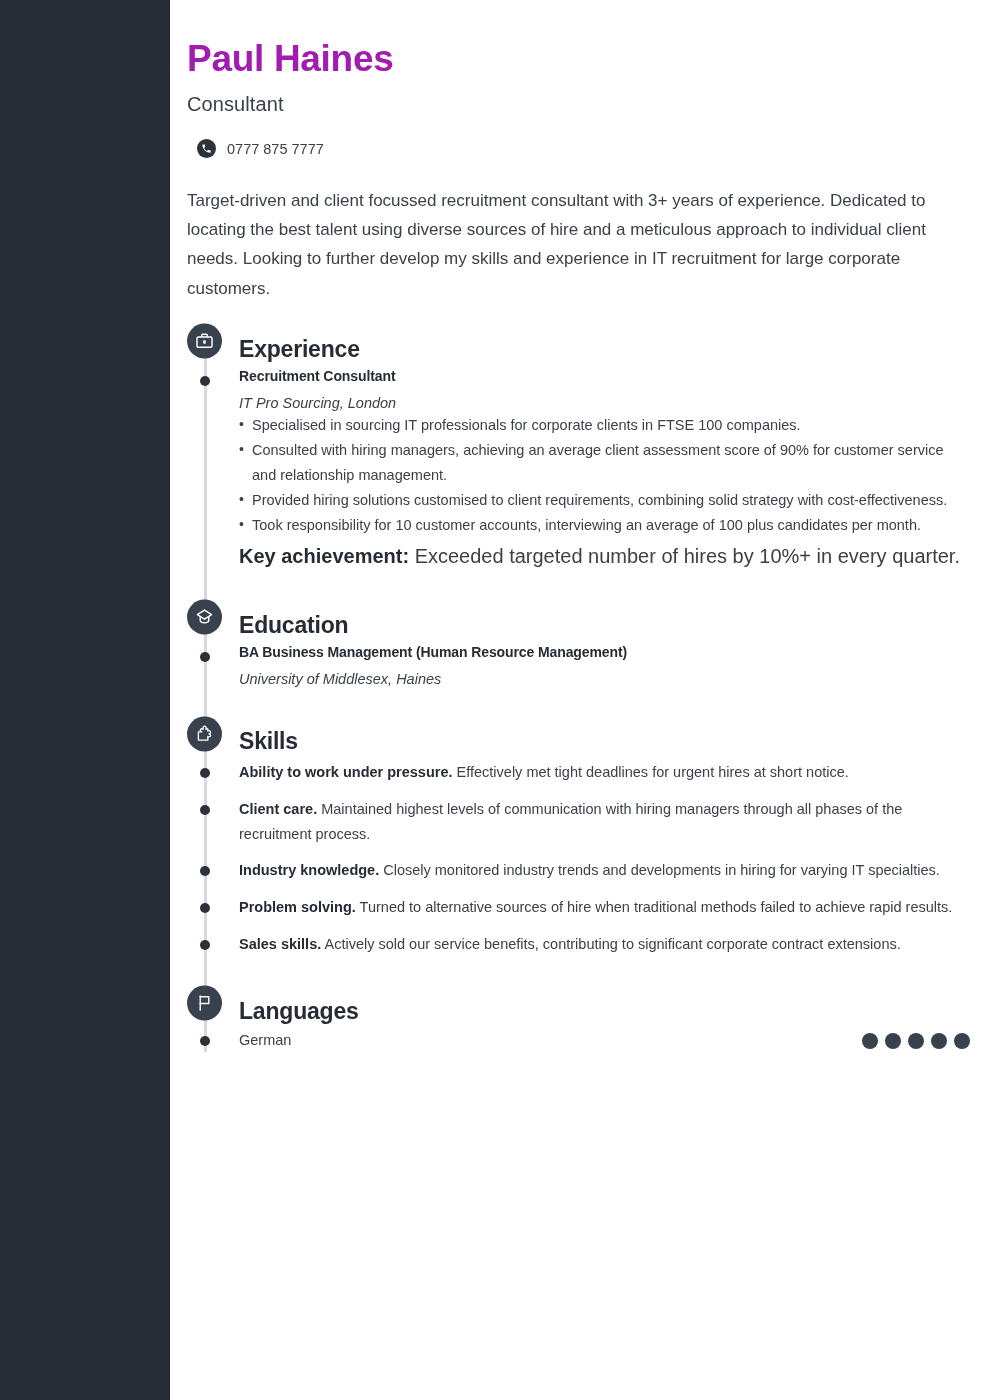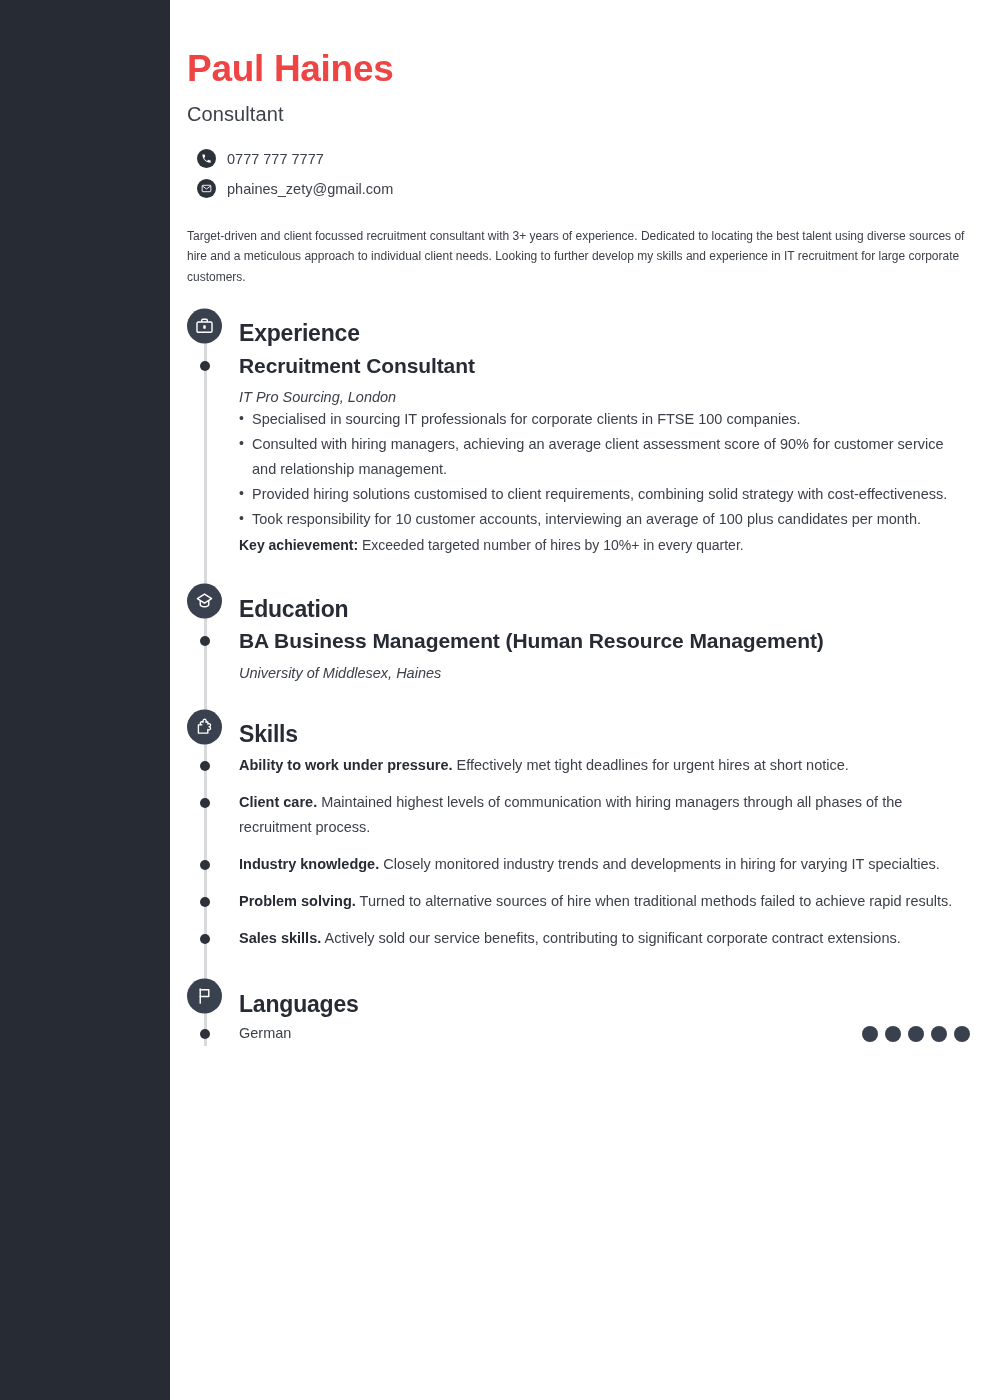--- a/index.html
+++ b/index.html
@@ -49,24 +49,24 @@
     width: 820px;
     height: 1400px;
     background: #ffffff;
     padding: 18px 20px 0 17px;
   }
 
   
   .name {
     font-size: 37px;
     font-weight: bold;
-    color: #ef4444;
+    color: #a21caf;
     letter-spacing: -0.3px;
     line-height: 1.15;
-    margin-top: 30px;
+    margin-top: 20px;
   }
 
   .job-title {
     font-size: 20px;
     color: #3c4149;
     font-weight: normal;
     margin-top: 12px;
     letter-spacing: 0.1px;
   }
 
@@ -96,21 +96,21 @@
 
   .contact-text {
     margin-left: 11px;
     font-size: 14.5px;
     color: #3c4149;
   }
 
   
   .summary {
     margin-top: 22px;
-    font-size: 12px;
+    font-size: 17px;
     line-height: 1.73;
     color: #3c4149;
     max-width: 790px;
   }
 
   
   .timeline {
     position: relative;
     margin-top: 18px;
     padding-left: 52px;
@@ -176,21 +176,21 @@
     left: -39px;
     top: 9px;
     width: 10px;
     height: 10px;
     border-radius: 50%;
     background: #2c313a;
     z-index: 2;
   }
 
   .entry-title {
-    font-size: 21px;
+    font-size: 14px;
     font-weight: bold;
     color: #262b34;
     line-height: 1.35;
     letter-spacing: -0.1px;
   }
 
   .entry-sub {
     font-size: 14.5px;
     font-style: italic;
     color: #3c4149;
@@ -213,21 +213,21 @@
   .bullets li::before {
     content: "•";
     position: absolute;
     left: 0;
     top: -1px;
     color: #3c4149;
     font-size: 14px;
   }
 
   .key-achievement {
-    font-size: 14px;
+    font-size: 20px;
     line-height: 1.72;
     color: #3c4149;
     margin-top: 1px;
   }
 
   .key-achievement b { font-weight: bold; color: #262b34; }
 
   
   .skill-item {
     position: relative;
@@ -303,32 +303,23 @@
     <div class="name">Paul Haines</div>
     <div class="job-title">Consultant</div>
 
     <div class="contacts">
       <div class="contact-row">
         <span class="contact-icon">
           <svg width="11" height="11" viewBox="0 0 24 24" fill="#ffffff">
             <path d="M6.6 10.8c1.4 2.8 3.8 5.1 6.6 6.6l2.2-2.2c.3-.3.7-.4 1-.2 1.2.4 2.4.6 3.7.6.6 0 1 .4 1 1V20c0 .6-.4 1-1 1C10.6 21 3 13.4 3 4c0-.6.4-1 1-1h3.5c.6 0 1 .4 1 1 0 1.3.2 2.5.6 3.7.1.3 0 .7-.2 1l-2.3 2.1z"></path>
           </svg>
         </span>
-        <span class="contact-text">0777 777 7777</span>
-      </div>
-
-      <div class="contact-row">
-        <span class="contact-icon">
-          <svg width="11" height="11" viewBox="0 0 24 24" fill="none" stroke="#ffffff" stroke-width="2">
-            <rect x="2.5" y="5" width="19" height="14" rx="1.5"></rect>
-            <path d="M3 6.5l9 6.5 9-6.5"></path>
-          </svg>
-        </span>
-        <span class="contact-text">phaines_zety@gmail.com</span>
-      </div>
+        <span class="contact-text">0777 875 7777</span>
+      </div>
+
     </div>
 
     <div class="summary">Target-driven and client focussed recruitment consultant with 3+ years of experience. Dedicated to locating the best talent using diverse sources of hire and a meticulous approach to individual client needs. Looking to further develop my skills and experience in IT recruitment for large corporate customers.</div>
   </div>
 
   <div class="timeline">
 
     <div class="section">
       <div class="section-head">
         <span class="section-icon">

